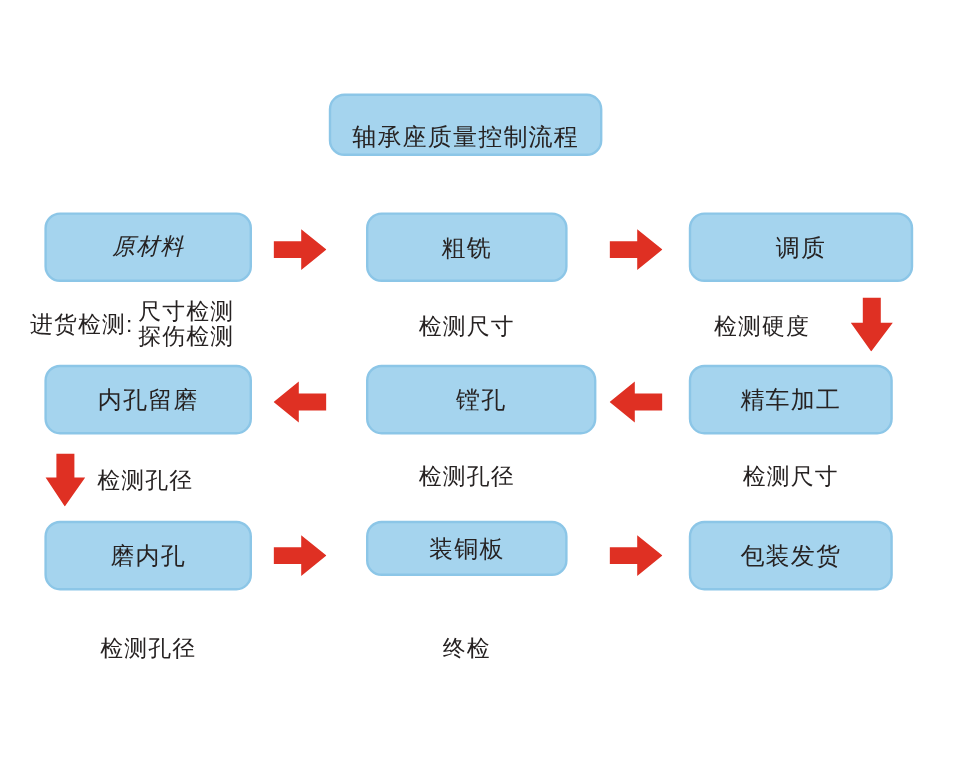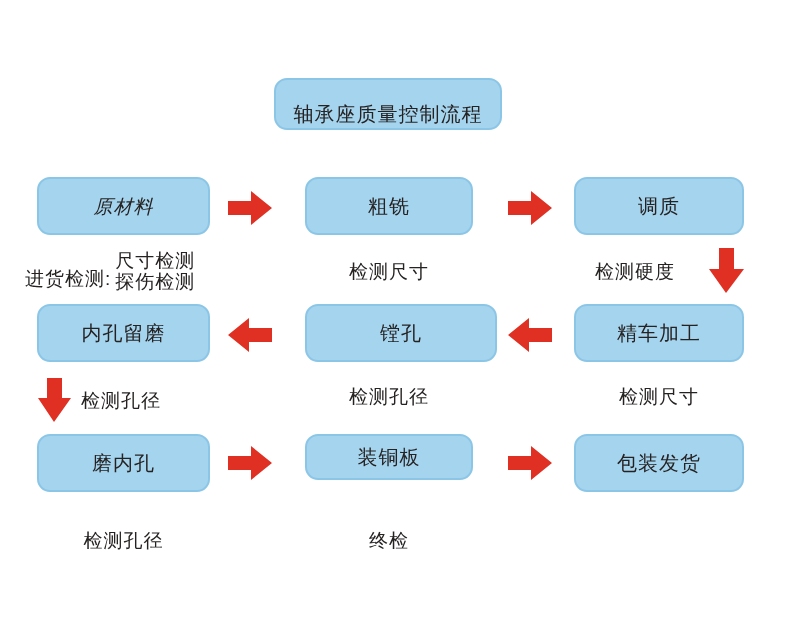--- a/index.html
+++ b/index.html
@@ -38,21 +38,21 @@
     position: absolute;
     font-size: 19px;
     letter-spacing: 1px;
     color: var(--text);
     white-space: nowrap;
   }
   .caption.centered { text-align: center; }
   .caption-composite {
     position: absolute;
     display: flex;
-    align-items: flex-end;
+    align-items: center;
     gap: 4px;
     font-size: 19px;
     letter-spacing: 1px;
   }
   .caption-composite .stack { line-height: 21px; }
   .arrow {
     position: absolute;
     color: var(--arrow-red);
     display: block;
   }
@@ -77,21 +77,21 @@
   </svg>
 
   <div class="box" style="left:305px; top:177px; width:168px; height:58px;">
     <span>粗铣</span>
   </div>
 
   <svg class="arrow" style="left:508px; top:189px;" width="44" height="38" viewBox="0 0 44 38" aria-hidden="true">
     <polygon points="0,12 23,12 23,2 44,19 23,36 23,26 0,26" fill="currentColor"></polygon>
   </svg>
 
-  <div class="box" style="left:574px; top:177px; width:170px; height:58px;">
+  <div class="box" style="left:574px; top:177px; width:187px; height:58px;">
     <span>调质</span>
   </div>
 
   <div class="caption-composite" style="left:25px; top:250px;">
     <span>进货检测:</span>
     <span class="stack">
       <div>尺寸检测</div>
       <div>探伤检测</div>
     </span>
   </div>

